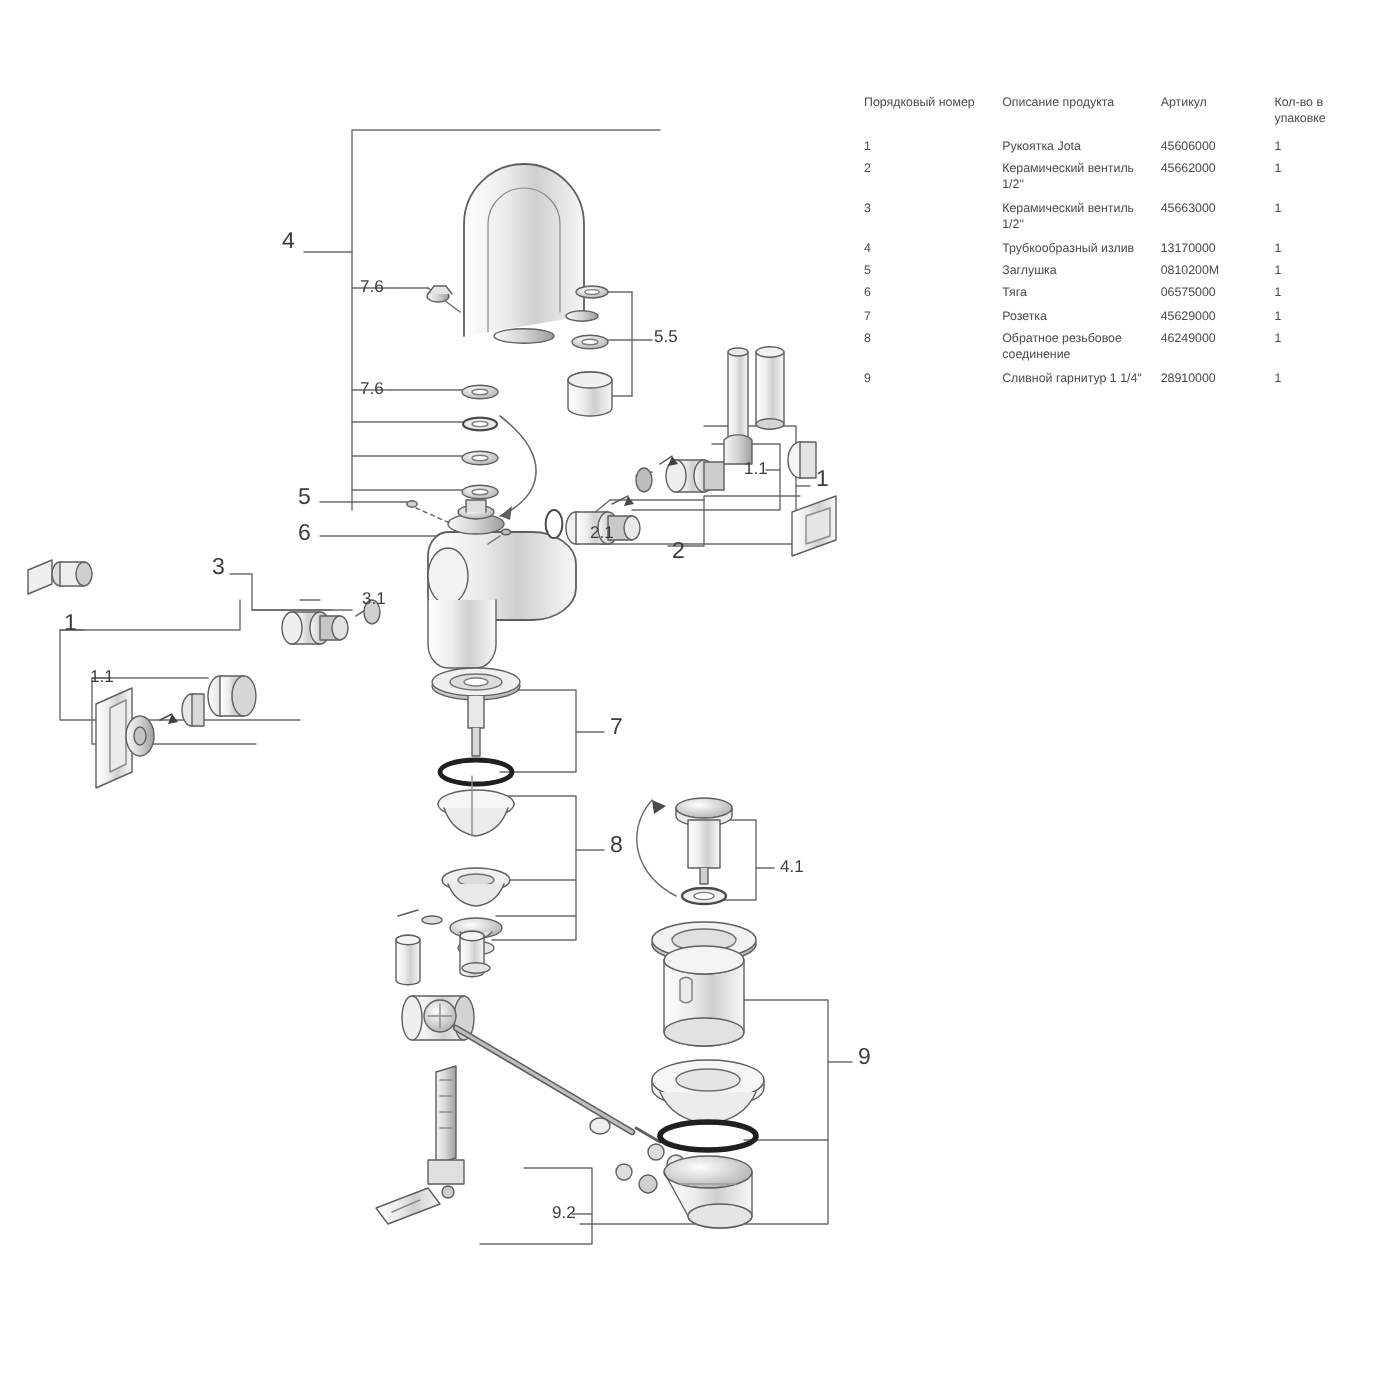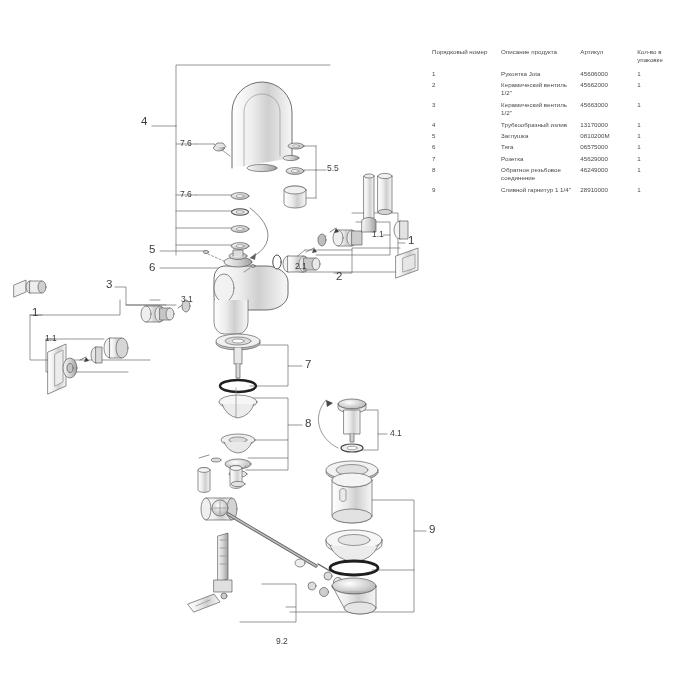--- a/index.html
+++ b/index.html
@@ -407,21 +407,21 @@
     <div class="callout big" style="left:106px; top:278px;">3</div>
     <div class="callout sub" style="left:136px; top:294px;margin-left:45px;">3.1</div>
     <div class="callout big" style="left:32px;  top:306px;">1</div>
     <div class="callout sub" style="left:45px;  top:333px;">1.1</div>
     <div class="callout sub" style="left:372px; top:229px;">1.1</div>
     <div class="callout big" style="left:408px; top:234px;">1</div>
     <div class="callout big" style="left:305px; top:358px;">7</div>
     <div class="callout big" style="left:305px; top:417px;">8</div>
     <div class="callout sub" style="left:390px; top:428px;">4.1</div>
     <div class="callout big" style="left:429px; top:523px;">9</div>
-    <div class="callout sub" style="left:276px; top:601px;margin-top:35px;">9.2</div>
+    <div class="callout sub" style="left:276px; top:601px;">9.2</div>
   </div>
 
   <div id="parts-table">
     <table>
       <colgroup>
         <col class="col-no">
           <col class="col-desc">
           <col class="col-art">
           <col class="col-qty">
       </colgroup>

